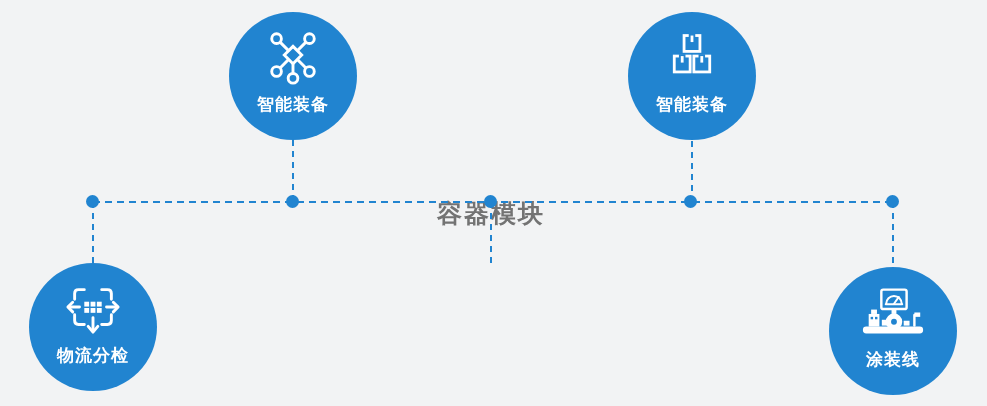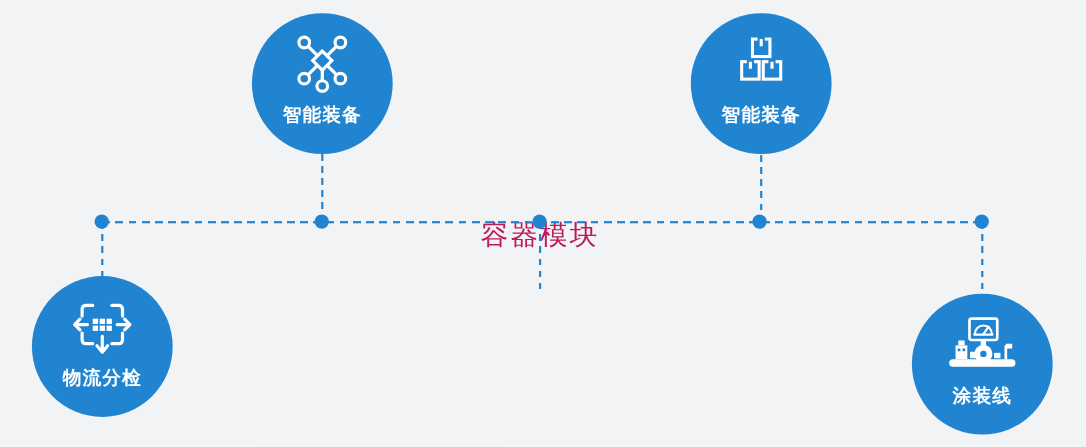--- a/index.html
+++ b/index.html
@@ -3,21 +3,21 @@
 <meta charset="utf-8">
 <style>
   html,body{margin:0;padding:0;}
   body{font-family:"Liberation Sans","DejaVu Sans",sans-serif;}
   .canvas{
     position:relative;width:987px;height:406px;overflow:hidden;
     background:#f2f3f4;
   }
   .watermark{
     position:absolute;left:437px;top:197px;
-    font-size:25px;letter-spacing:2px;color:#be185d;font-weight:normal;
+    font-size:25px;letter-spacing:2px;color:#737373;font-weight:bold;
     user-select:none;z-index:1;
   }
   
   .hline{
     position:absolute;height:2px;z-index:2;
     background:repeating-linear-gradient(90deg,#2184d0 0 7px,transparent 7px 12px);
   }
   .vline{
     position:absolute;width:2px;z-index:2;
     background:repeating-linear-gradient(180deg,#2184d0 0 6px,transparent 6px 11px);
@@ -32,21 +32,21 @@
     background:#2184d0;z-index:4;
     display:flex;flex-direction:column;align-items:center;
   }
   .node .icon{margin-top:16px;height:58px;display:flex;align-items:center;justify-content:center;}
   .node .label{
     margin-top:7px;color:#ffffff;font-size:17px;font-weight:bold;letter-spacing:1px;
     white-space:nowrap;
   }
   .node-tl{left:229px;top:12px;}
   .node-tr{left:628px;top:12px;}
-  .node-bl{left:29px;top:251px;text-align:right;}
+  .node-bl{left:29px;top:263px;text-align:right;}
   .node-bm{left:427px;top:264px;}
   .node-br{left:829px;top:267px;}
 
   .h-main{left:93px;top:201px;width:800px;}
   .v-tl{left:292px;top:140px;height:61px;}
   .v-tr{left:691px;top:141px;height:60px;}
   .v-bl{left:92px;top:202px;height:61px;}
   .v-bm{left:490px;top:202px;height:62px;}
   .v-br{left:892px;top:202px;height:61px;}
 

